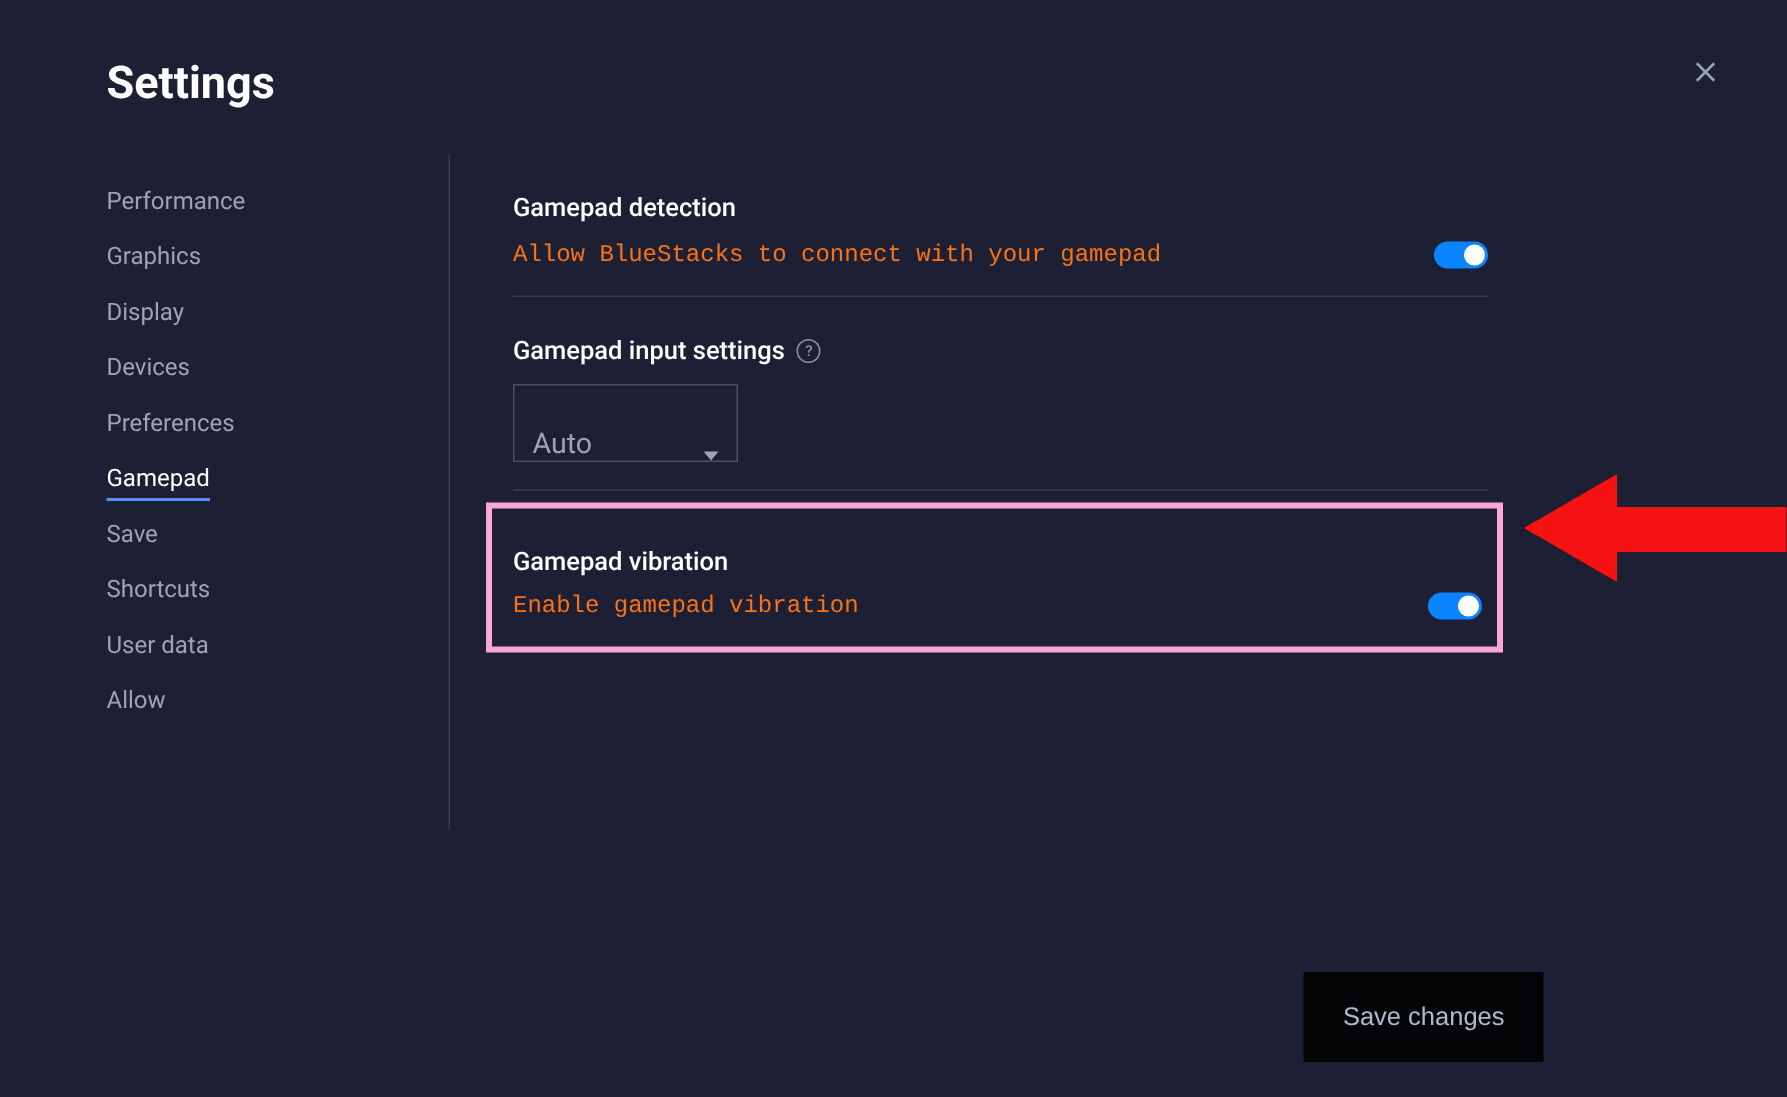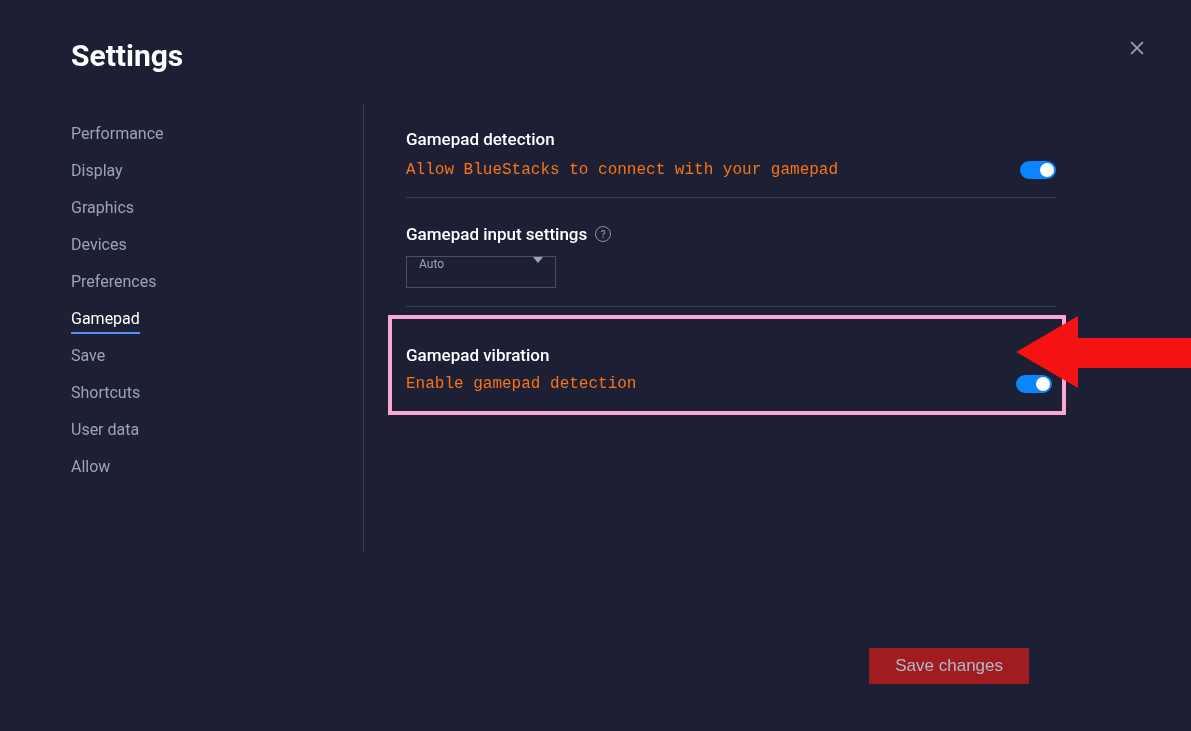--- a/index.html
+++ b/index.html
@@ -35,21 +35,21 @@
     }
     .close-btn svg {
       width: 100%;
       height: 100%;
     }
     .container {
       display: flex;
       margin-top: 30px;
     }
     .sidebar {
-      width: 364px;
+      width: 300px;
       padding-left: 71px;
       padding-top: 12px;
       border-right: 1px solid #3a3d52;
       min-height: 450px;
     }
     .sidebar-item {
       display: block;
       padding: 9px 0;
       color: #9ca3b8;
       font-size: 16px;
@@ -122,30 +122,30 @@
       position: absolute;
       right: 2px;
       top: 2px;
       width: 14px;
       height: 14px;
       background: #ffffff;
       border-radius: 50%;
     }
     .select-box {
       width: 150px;
-      height: 32px;
+      height: 52px;
       background: transparent;
       border: 1px solid #4a4f68;
       padding: 0 12px;
       display: flex;
-      align-items: flex-start;
+      align-items: flex-end;
       justify-content: space-between;
       cursor: pointer;
       color: #9ca3b8;
-      font-size: 12px;
+      font-size: 19px;
     }
     .select-caret {
       width: 0;
       height: 0;
       border-left: 5px solid transparent;
       border-right: 5px solid transparent;
       border-top: 6px solid #9ca3b8;
     }
     .highlighted-section {
       border: 4px solid #f9a8d4;
@@ -158,26 +158,26 @@
       margin-bottom: 10px;
     }
     .arrow-annotation {
       position: absolute;
       top: 296px;
       left: 1016px;
       pointer-events: none;
     }
     .save-btn {
       position: absolute;
-      bottom: 47px;
+      bottom: 23px;
       right: 162px;
-      background: #b91c1c;
+      background: #000000;
       color: #c8d4e8;
       border: none;
-      padding: 8px 26px;
+      padding: 20px 26px;
       font-size: 17px;
       font-weight: 500;
       cursor: pointer;
       opacity: 0.85;
     }
   </style>
 </head>
 <body>
 
 <div class="header">
@@ -187,22 +187,22 @@
 <div class="close-btn">
   <svg viewBox="0 0 24 24" fill="none" stroke="currentColor" stroke-width="2">
     <line x1="5" y1="5" x2="19" y2="19"></line>
     <line x1="19" y1="5" x2="5" y2="19"></line>
   </svg>
 </div>
 
 <div class="container">
   <div class="sidebar">
     <a class="sidebar-item"><span>Performance</span></a>
+    <a class="sidebar-item"><span>Graphics</span></a>
     <a class="sidebar-item"><span>Display</span></a>
-    <a class="sidebar-item"><span>Graphics</span></a>
     <a class="sidebar-item"><span>Devices</span></a>
     <a class="sidebar-item"><span>Preferences</span></a>
     <a class="sidebar-item active"><span>Gamepad</span></a>
     <a class="sidebar-item"><span>Save</span></a>
     <a class="sidebar-item"><span>Shortcuts</span></a>
     <a class="sidebar-item"><span>User data</span></a>
     <a class="sidebar-item"><span>Allow</span></a>
   </div>
 
   <div class="content">
@@ -224,21 +224,21 @@
         <div class="select-box">
           <span>Auto</span>
           <span class="select-caret"></span>
         </div>
       </div>
     </div>
 
     <div class="highlighted-section">
       <div class="section-title">Gamepad vibration</div>
       <div class="setting-row">
-        <div class="setting-label">Enable gamepad detection</div>
+        <div class="setting-label">Enable gamepad vibration</div>
         <div class="toggle"></div>
       </div>
     </div>
 
   </div>
 </div>
 
 <svg class="arrow-annotation" width="180" height="120" viewBox="0 0 180 120">
   <polygon points="0,56 62,56 62,0 180,0 180,112 62,112 62,56" fill="none"></polygon>
   <polygon points="0,56 62,20 62,42 180,42 180,72 62,72 62,92" fill="#f51212"></polygon>

